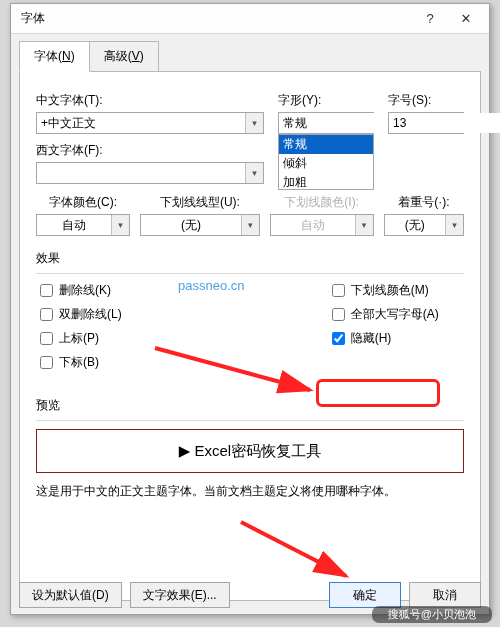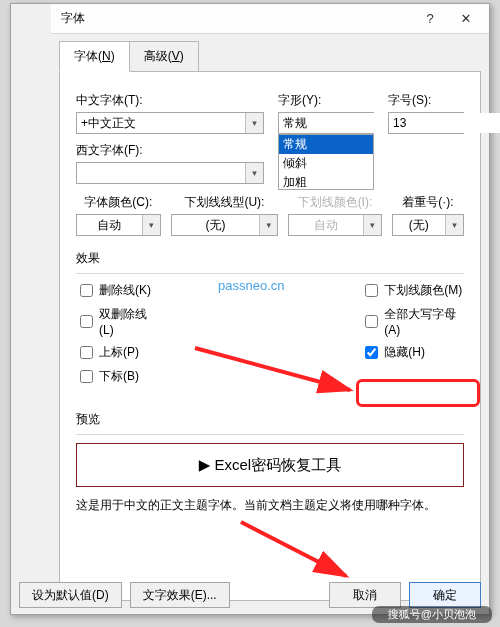--- a/index.html
+++ b/index.html
@@ -14,21 +14,20 @@
     position: relative;
   }
   .dialog {
     position: absolute;
     left: 10px; top: 3px;
     width: 480px;
     height: 612px;
     background: #f0f0f0;
     border: 1px solid #a0a0a0;
     box-shadow: 2px 2px 6px rgba(0,0,0,.3);
-    padding-left: 40px;
   }
   .titlebar {
     height: 30px;
     display: flex;
     align-items: center;
     justify-content: space-between;
     padding: 0 6px 0 10px;
     background: #fdfdfd;
     border-bottom: 1px solid #d8d8d8;
   }
@@ -303,22 +302,22 @@
       <span>▶ Excel密码恢复工具</span>
     </div>
     <div class="footnote">这是用于中文的正文主题字体。当前文档主题定义将使用哪种字体。</div>
 
   </div>
 
   <div class="buttons">
     <button class="btn">设为默认值(D)</button>
     <button class="btn">文字效果(E)...</button>
     <div class="spacer"></div>
+    <button class="btn primary" style="width:72px">确定</button>
     <button class="btn" style="width:72px">取消</button>
-    <button class="btn primary" style="width:72px">确定</button>
   </div>
 
   <svg class="arrow" style="left:225px; top:510px" width="130" height="80">
     <defs>
         <marker id="ah2" markerWidth="10" markerHeight="10" refX="8" refY="3" orient="auto">
           <path d="M0,0 L9,3 L0,6 Z" fill="#f22"></path>
         </marker>
       </defs>
     <line x1="5" y1="8" x2="110" y2="62" stroke="#f22" stroke-width="4" marker-end="url(#ah2)"></line>
   </svg>

